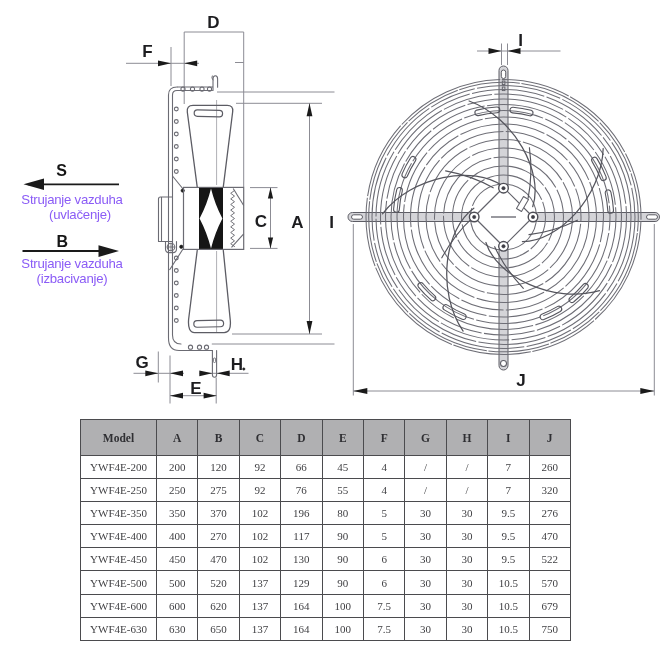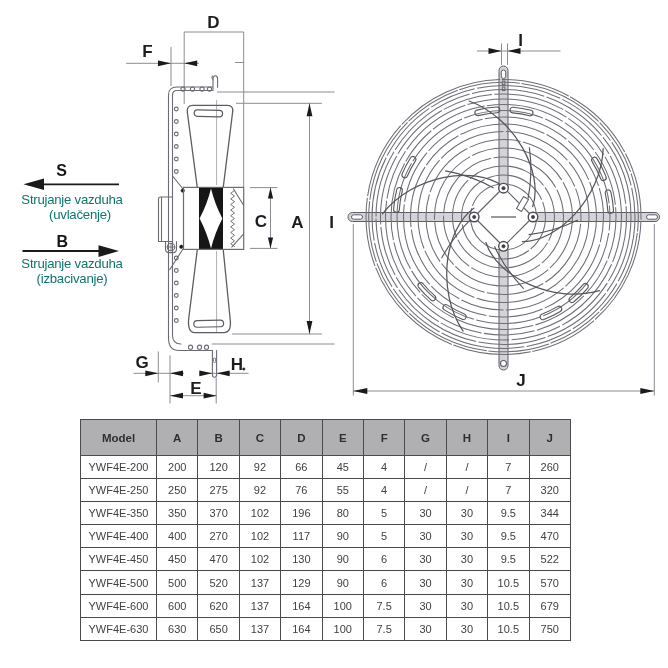--- a/index.html
+++ b/index.html
@@ -4,23 +4,23 @@
 <style>
   html,body{margin:0;padding:0;background:#ffffff;}
   #stage{position:relative;width:668px;height:668px;background:#fff;overflow:hidden;
          font-family:"Liberation Sans","DejaVu Sans",sans-serif;}
   #drawing{position:absolute;left:0;top:0;filter:blur(0.3px);}
   .dimlabel{position:absolute;transform:translate(-50%,-50%);font-weight:bold;
             font-size:17px;color:#1d1d20;letter-spacing:0;line-height:1;}
   .flowsym{position:absolute;transform:translate(-50%,-50%);font-weight:bold;
            font-size:16px;color:#161616;line-height:1;}
   .flowtxt{position:absolute;transform:translate(-50%,-50%);font-size:13.2px;
-           color:#0f766e;white-space:nowrap;line-height:1;letter-spacing:-0.25px;text-align:center;}
+           color:#8b5cf6;white-space:nowrap;line-height:1;letter-spacing:-0.25px;text-align:center;}
   #spec-table{position:absolute;left:80px;top:419px;border-collapse:collapse;
-              table-layout:fixed;font-size:11px;color:#414144;}
+              table-layout:fixed;font-size:11px;color:#414144;font-family:Liberation Serif, serif;}
   #spec-table th,#spec-table td{border:1px solid #4b4b4e;text-align:center;
               padding:0;vertical-align:middle;overflow:hidden;}
   #spec-table th{background:var(--header-bg,#b0b0b2);color:#2f2f33;font-size:11.5px;
               font-weight:bold;height:35px;}
   #spec-table td{height:22.1px;background:#fff;}
   #spec-table col.c-model{width:76px;}
   #spec-table col.c-dim{width:41.4px;}
 </style>
 </head>
 <body>
@@ -267,21 +267,21 @@
           <td>YWF4E-350</td>
           <td>350</td>
           <td>370</td>
           <td>102</td>
           <td>196</td>
           <td>80</td>
           <td>5</td>
           <td>30</td>
           <td>30</td>
           <td>9.5</td>
-          <td>344</td>
+          <td>276</td>
         </tr>
         <tr>
           <td>YWF4E-400</td>
           <td>400</td>
           <td>270</td>
           <td>102</td>
           <td>117</td>
           <td>90</td>
           <td>5</td>
           <td>30</td>

